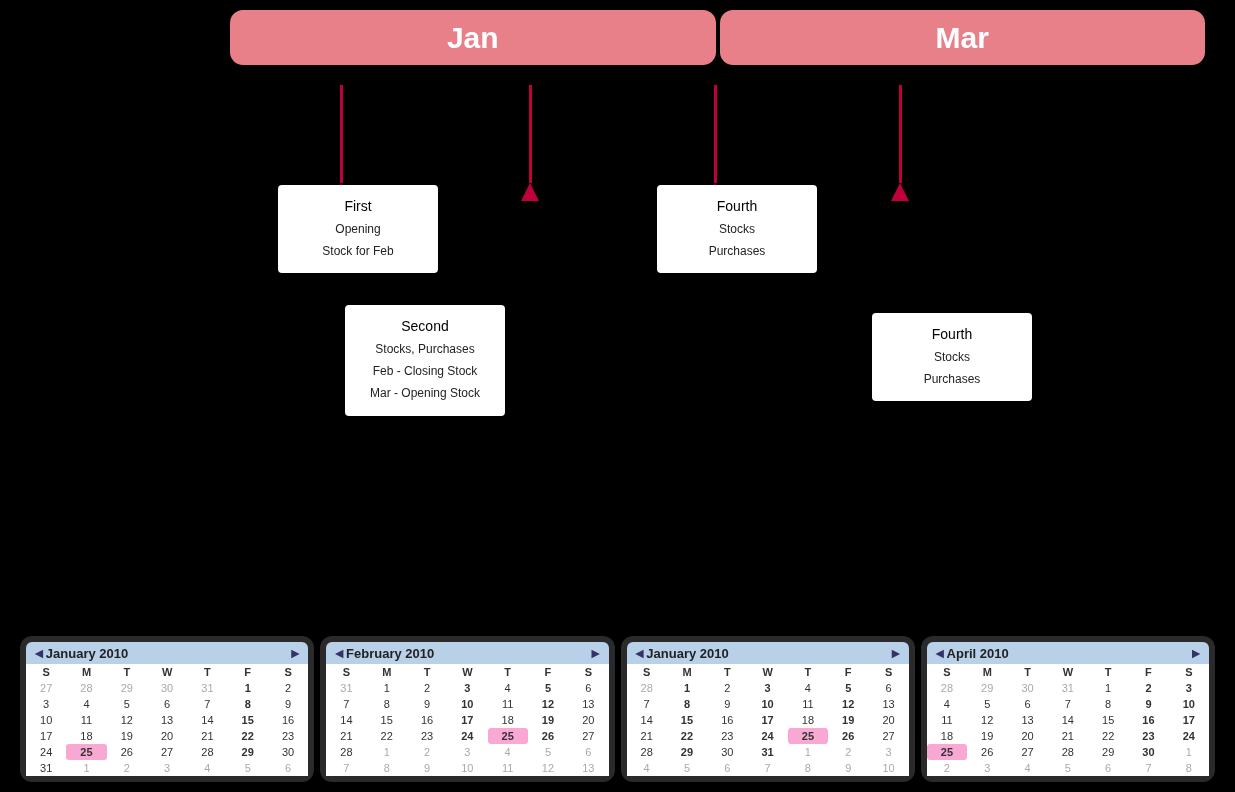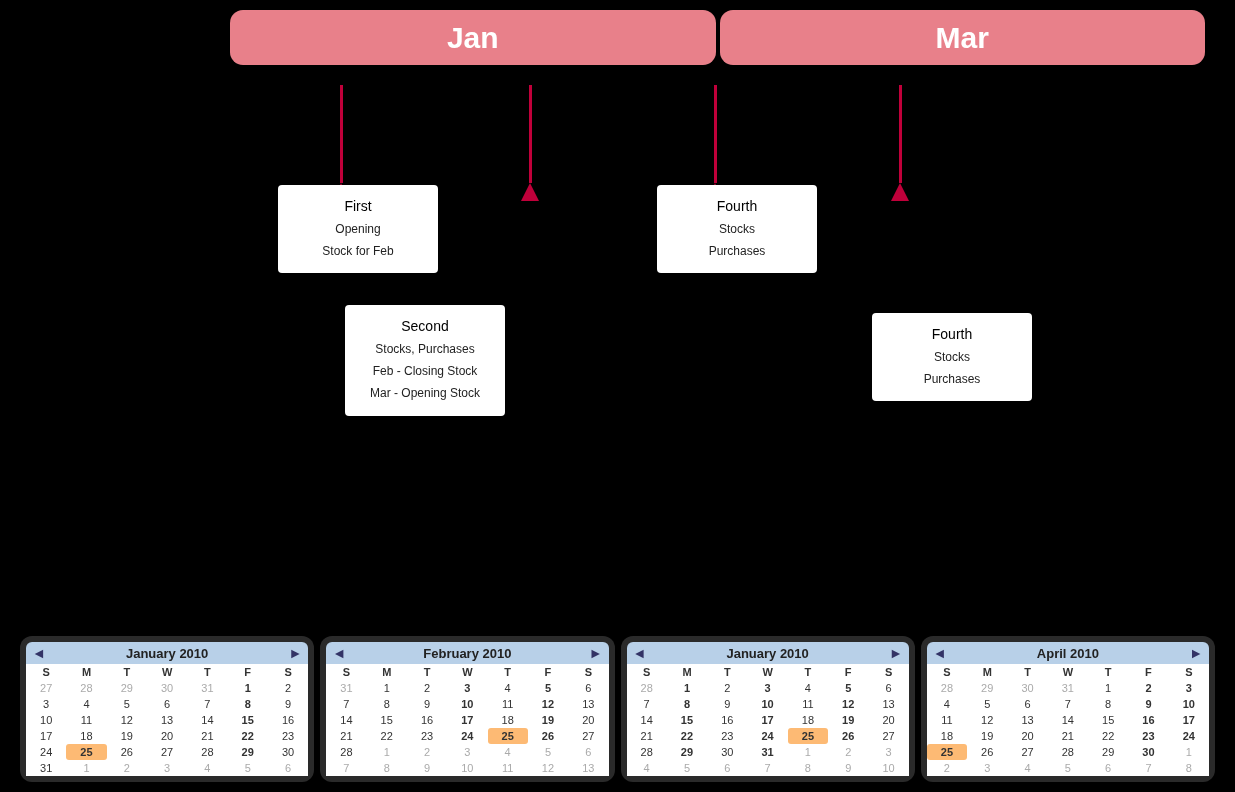--- a/index.html
+++ b/index.html
@@ -124,21 +124,21 @@
       color: #222;
     }
     .cal-nav {
       cursor: pointer;
       color: #336;
       font-size: 14px;
       font-weight: bold;
     }
     .cal-title {
       flex: 1;
-      text-align: center;
+      text-align: left;
     }
 
     .cal-grid {
       background: white;
       width: 100%;
       border-collapse: collapse;
       font-size: 11px;
     }
     .cal-grid th {
       text-align: center;
@@ -153,21 +153,21 @@
       color: #333;
       cursor: default;
     }
     .cal-grid td.other-month {
       color: #aaa;
     }
     .cal-grid td.bold-day {
       font-weight: bold;
     }
     .cal-grid td.highlighted {
-      background: #fdba74;
+      background: #f9a8d4;
       border-radius: 3px;
       font-weight: bold;
     }
   </style>
 </head>
 <body>
 
 <div class="month-label"></div>
 
 <div class="month-bar">

